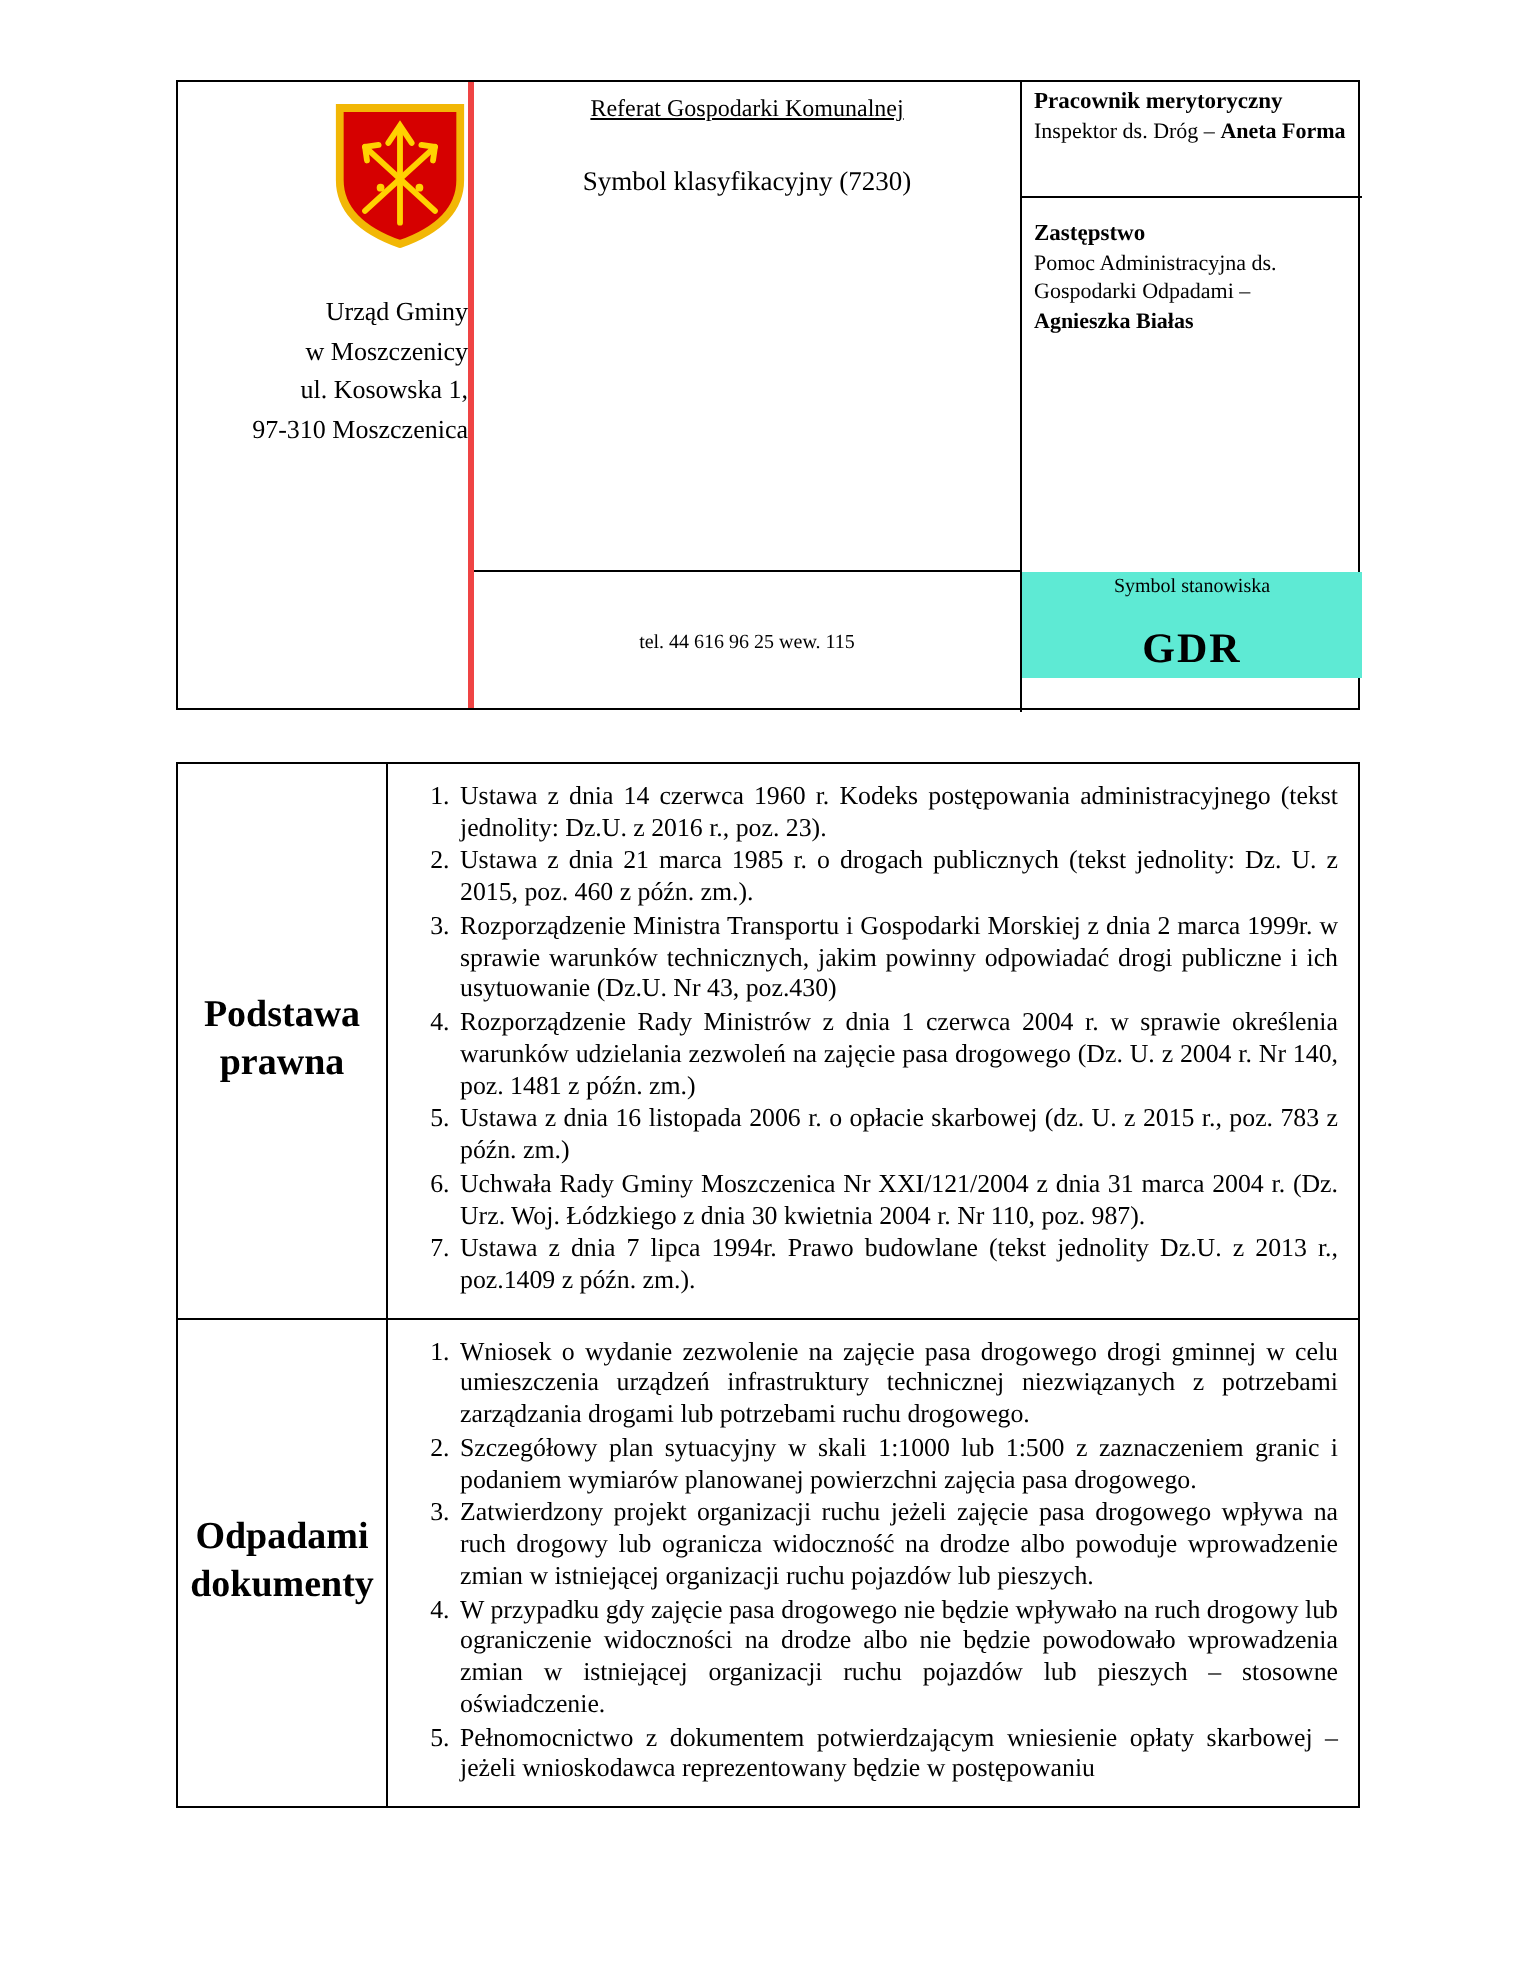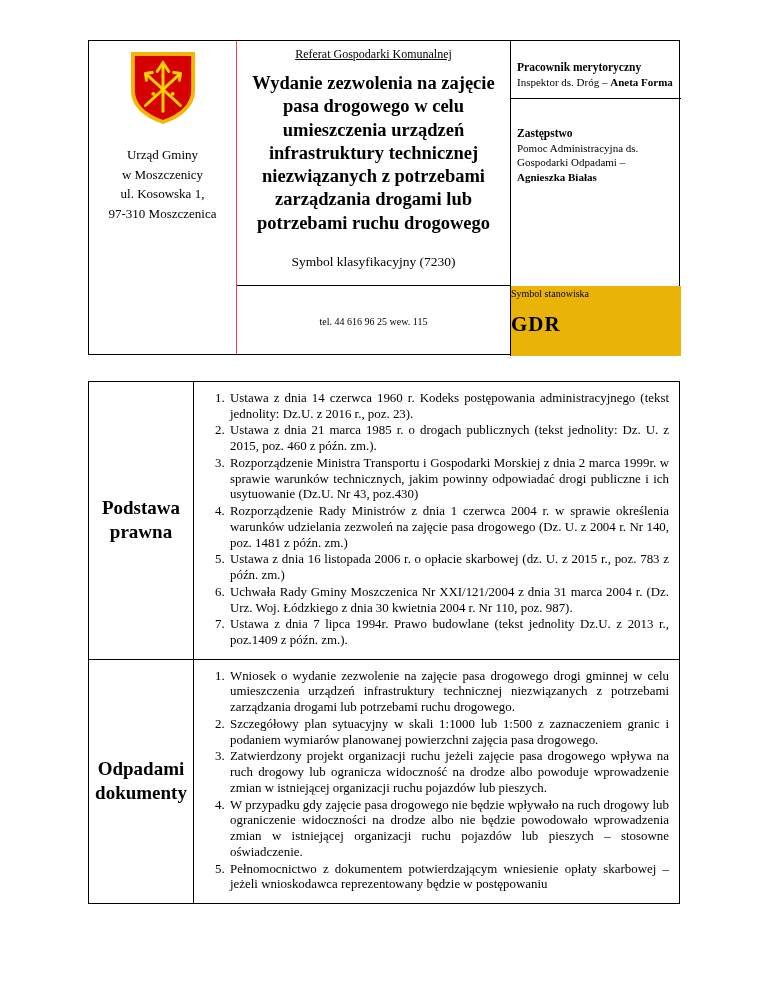--- a/index.html
+++ b/index.html
@@ -7,36 +7,36 @@
   body {
     width:768px; height:994px; position:relative;
     font-family:"Liberation Serif", serif; color:#000;
   }
   .page { position:absolute; left:0; top:0; width:768px; height:994px; background:#fff; overflow:hidden; }
 
   
   .toptable { position:absolute; left:88px; top:40px; width:592px; height:315px; border:1px solid #000; background:#fff; }
   .toptable .cell { position:absolute; }
 
-  .cell-office { left:0; top:0; width:148px; height:313px; border-right:1px solid #ef4444; text-align:center; padding-top:10px; }
+  .cell-office { left:0; top:0; width:148px; height:313px; border-right:3px solid #ef4444; text-align:right; padding-top:10px; }
   .office-address { margin-top:16px; font-size:13px; line-height:1.5; white-space:pre-line; }
 
   .cell-main { left:148px; top:0; width:274px; height:245px; border-right:1px solid #000; border-bottom:1px solid #000; text-align:center; }
   .dept { font-weight:normal; font-size:12px; text-decoration:underline; padding:6px 4px 3px; }
   .doc-title { font-weight:bold; font-size:18.5px; line-height:1.26; padding:7px 8px 1px; }
   .classification { font-size:13.5px; margin-top:18px; }
 
   .cell-staff1 { left:422px; top:0; width:170px; height:58px; border-bottom:1px solid #000; padding:3px 6px; font-size:11px; line-height:1.3; }
   .cell-staff2 { left:422px; top:65px; width:170px; height:187px; border-bottom:1px solid #000; padding:4px 6px; font-size:11px; line-height:1.3; }
-  .staff-heading { font-weight:bold; font-size:11.5px;margin-top:16px; }
+  .staff-heading { font-weight:bold; font-size:11.5px; }
   .staff-name { font-weight:bold; }
 
   .cell-phone { left:148px; top:245px; width:274px; height:70px; border-right:1px solid #000; display:flex; align-items:center; justify-content:center; font-size:10px; }
 
-  .cell-gdr { left:422px; top:245px; width:170px; height:70px; background:#eab308; text-align:left; }
+  .cell-gdr { left:422px; top:245px; width:170px; height:53px; background:#5eead4; text-align:center; }
   .sym-label { font-size:10px; padding-top:2px; color:#000; }
   .sym-code { font-size:21px; font-weight:bold; margin-top:13px; letter-spacing:1px; color:#000; }
 
   
   .maintable { position:absolute; left:88px; top:381px; width:592px; border-collapse:collapse; }
   .maintable td { border:1px solid #000; vertical-align:middle; }
   .label-cell { width:105px; text-align:center; font-weight:bold; font-size:19px; line-height:1.3; padding:4px; }
   .content-cell { padding:9px 10px 9px 6px; font-size:12.9px; line-height:1.22; text-align:justify; vertical-align:top; }
   .content-cell ol { margin:0; padding-left:28px; }
   .content-cell li { margin-bottom:1px; padding-left:2px; }
@@ -65,21 +65,20 @@
         <circle cx="45" cy="44" r="2" fill="#ffd200"></circle>
       </svg>
       <div class="office-address">Urząd Gminy
 w Moszczenicy
 ul. Kosowska 1,
 97-310 Moszczenica</div>
     </div>
 
     <div class="cell cell-main">
       <div class="dept">Referat Gospodarki Komunalnej</div>
-      <div class="doc-title">Wydanie zezwolenia na zajęcie pasa drogowego w celu umieszczenia urządzeń infrastruktury technicznej niezwiązanych z potrzebami zarządzania drogami lub potrzebami ruchu drogowego</div>
       <div class="classification">Symbol klasyfikacyjny (7230)</div>
     </div>
 
     <div class="cell cell-staff1">
       <div class="staff-heading">Pracownik merytoryczny</div>
       <div><span>Inspektor ds. Dróg – </span><span class="staff-name">Aneta Forma</span></div>
     </div>
 
     <div class="cell cell-staff2">
       <div class="staff-heading">Zastępstwo</div>

